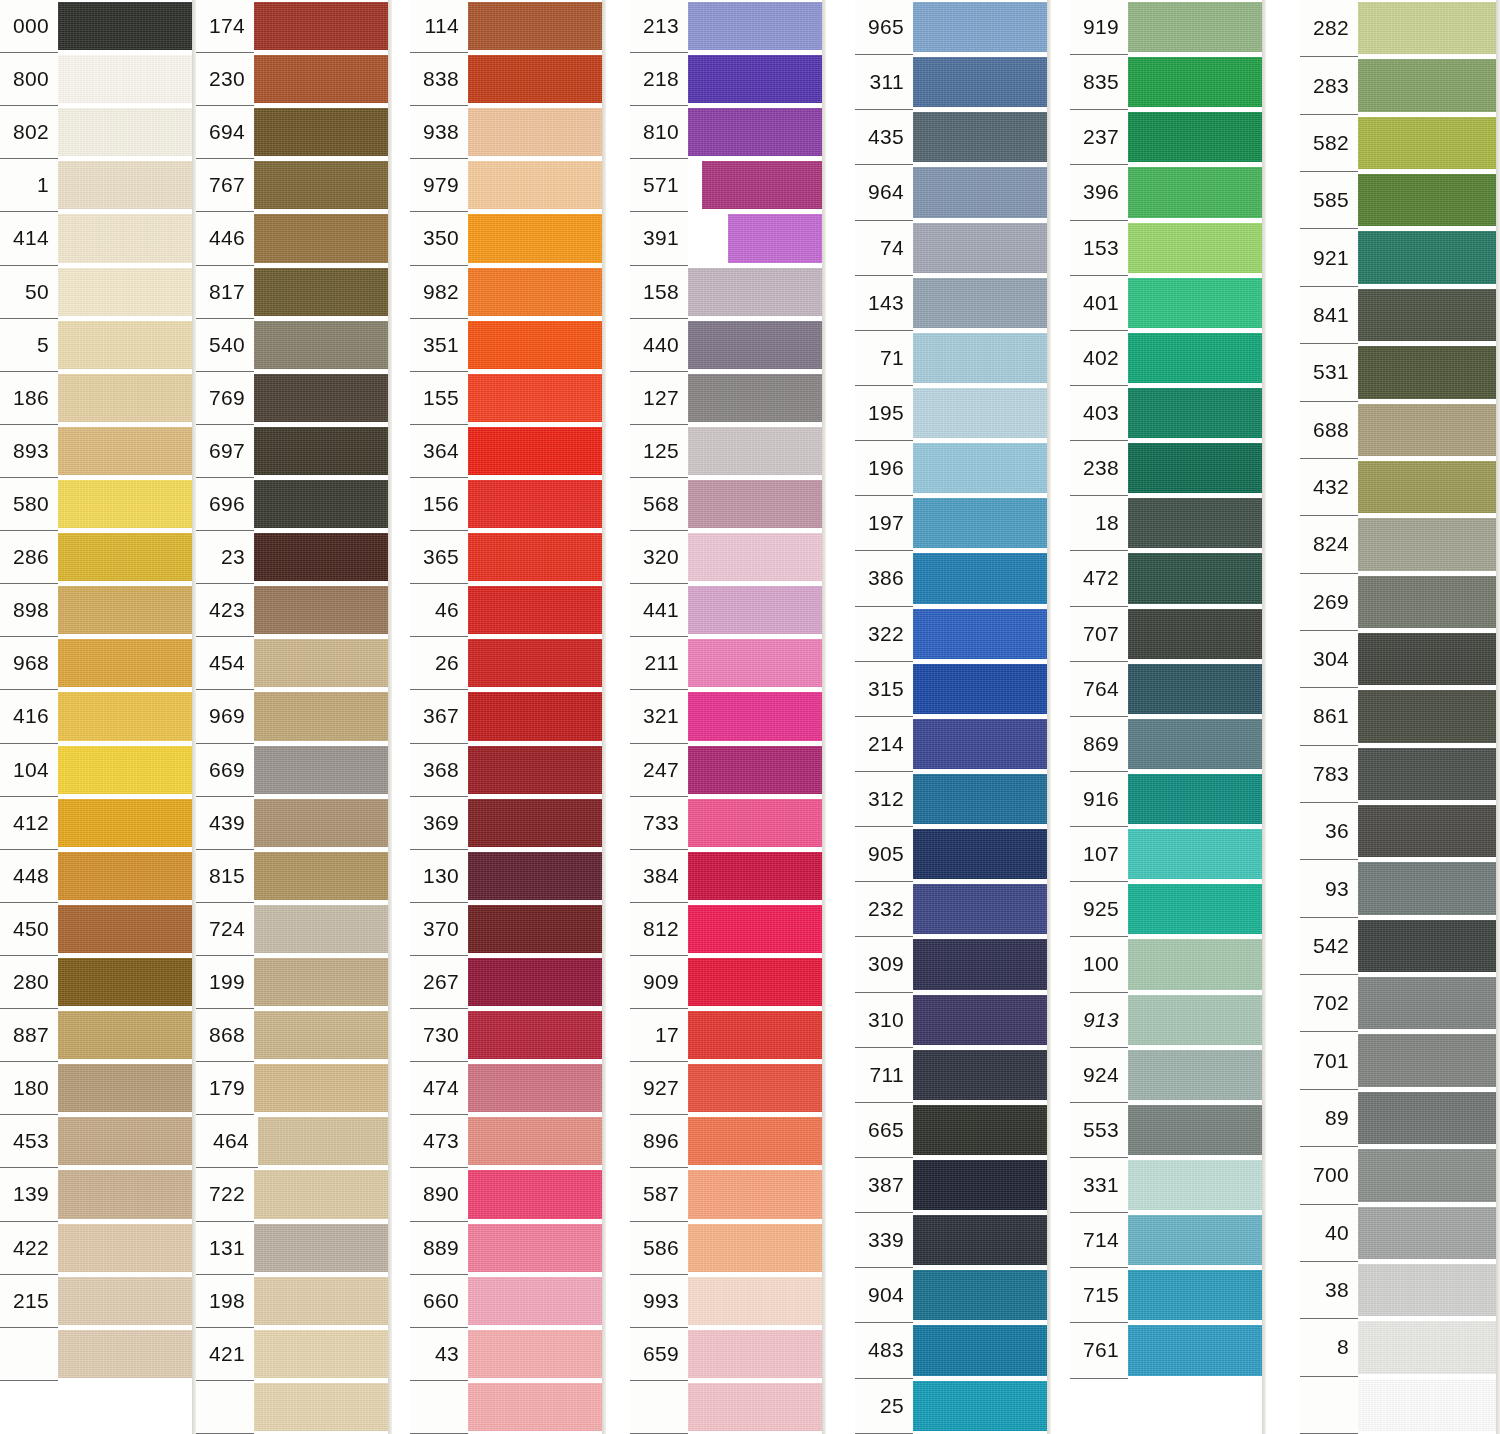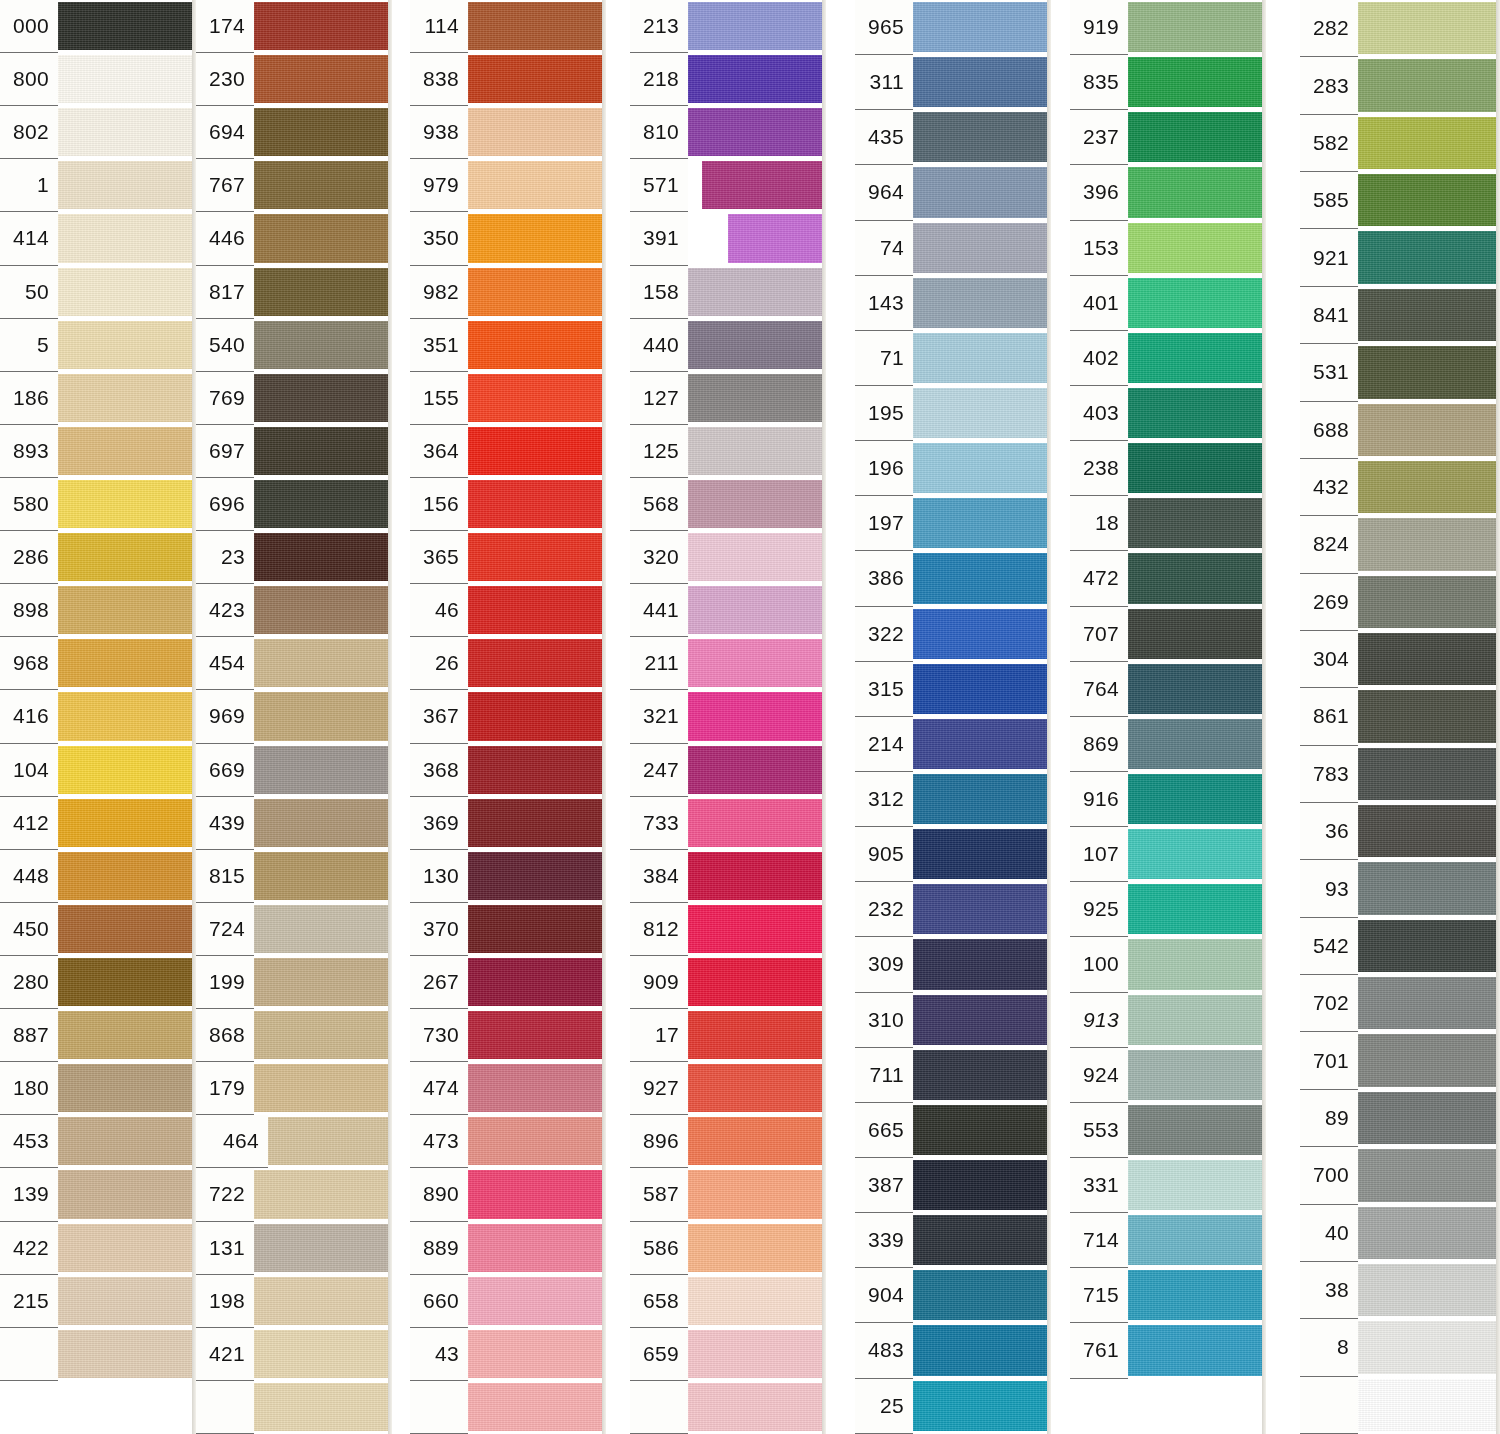--- a/index.html
+++ b/index.html
@@ -364,21 +364,21 @@
           <div class="band" style="background: rgb(203, 182, 139);"></div>
         </div>
       </div>
       <div class="swatch-row" style="height: 53.1111px;">
         <div class="code-cell" style="width: 58px;">179</div>
         <div class="color-cell">
           <div class="band" style="background: rgb(212, 187, 141);"></div>
         </div>
       </div>
       <div class="swatch-row" style="height: 53.1111px;">
-        <div class="code-cell" style="width: 72px;">464</div>
+        <div class="code-cell" style="width: 62px;">464</div>
         <div class="color-cell">
           <div class="band" style="background: rgb(213, 194, 156);"></div>
         </div>
       </div>
       <div class="swatch-row" style="height: 53.1111px;">
         <div class="code-cell" style="width: 58px;">722</div>
         <div class="color-cell">
           <div class="band" style="background: rgb(221, 203, 165);"></div>
         </div>
       </div>
@@ -712,21 +712,21 @@
           <div class="band" style="background: rgb(249, 164, 125);"></div>
         </div>
       </div>
       <div class="swatch-row" style="height: 53.1111px;">
         <div class="code-cell" style="width: 58px;">586</div>
         <div class="color-cell">
           <div class="band" style="background: rgb(248, 180, 135);"></div>
         </div>
       </div>
       <div class="swatch-row" style="height: 53.1111px;">
-        <div class="code-cell" style="width: 58px;">658</div>
+        <div class="code-cell" style="width: 58px;">993</div>
         <div class="color-cell">
           <div class="band" style="background: rgb(248, 221, 205);"></div>
         </div>
       </div>
       <div class="swatch-row" style="height: 53.1111px;">
         <div class="code-cell" style="width: 58px;">659</div>
         <div class="color-cell">
           <div class="band" style="background: rgb(244, 196, 201);"></div>
         </div>
       </div>

